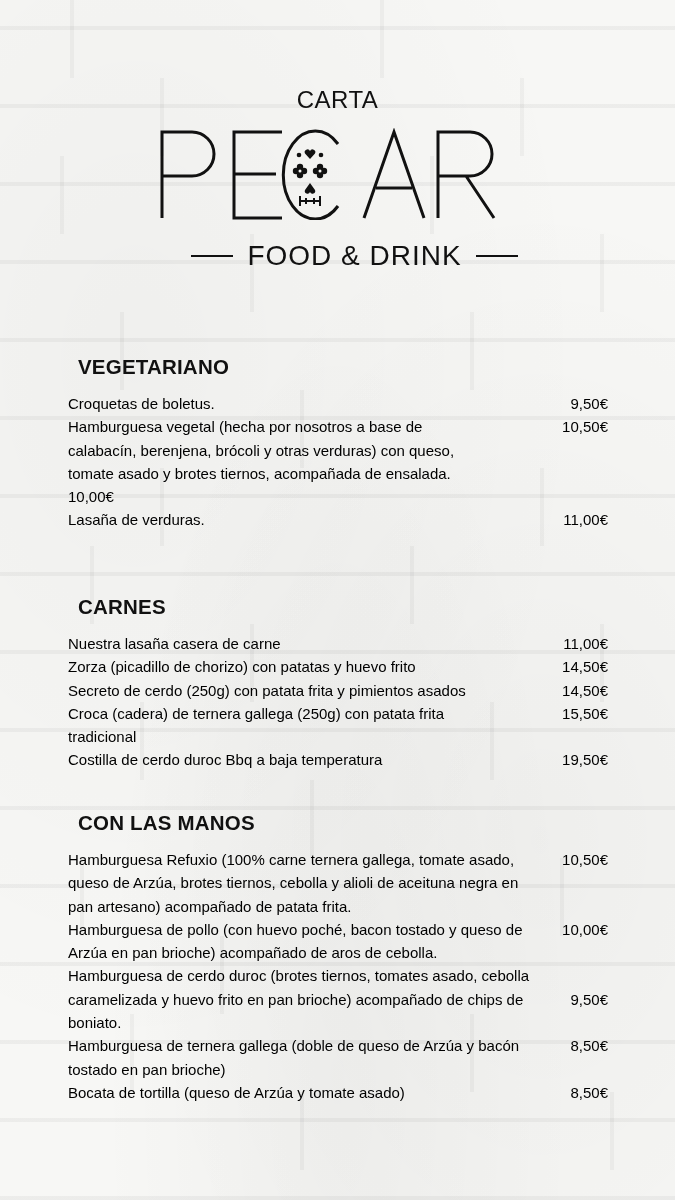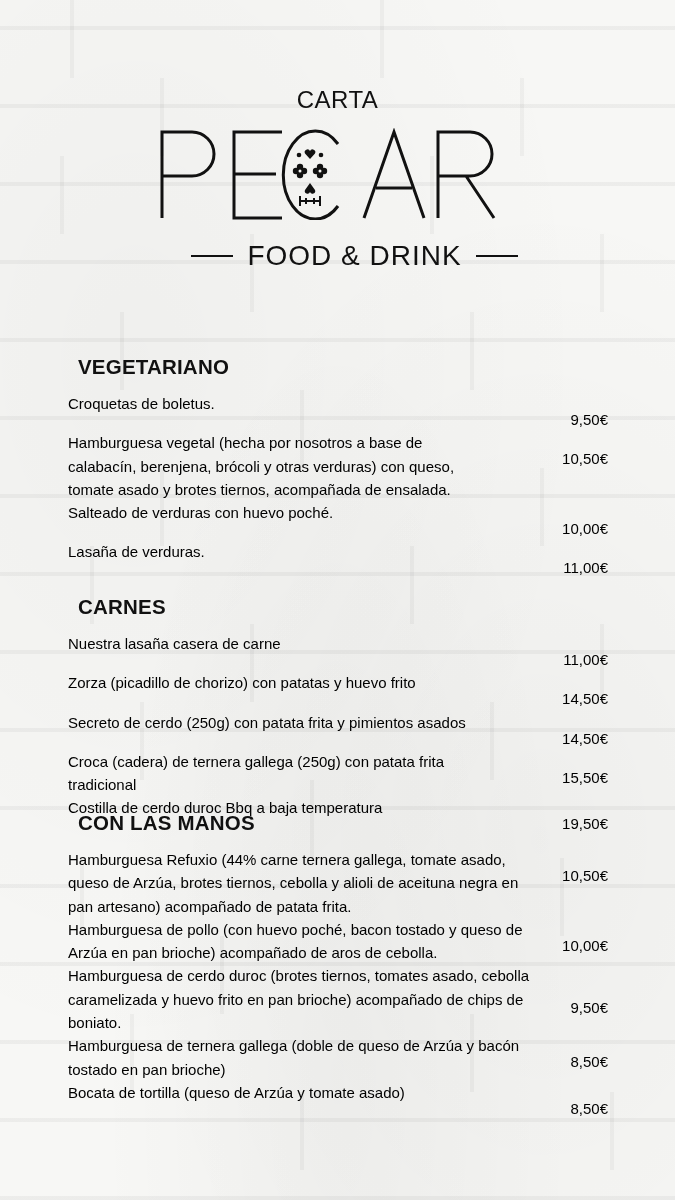--- a/index.html
+++ b/index.html
@@ -35,21 +35,21 @@
   .fd .line { width: 42px; height: 2px; background: #111; }
   .fd span.txt { font-size: 28px; letter-spacing: 1px; color: #111; font-weight: 300; }
 
   .section { position: absolute; left: 68px; width: 540px; }
   .section h2 {
     margin: 10px; font-size: 20.5px; font-weight: 700; color: #111; letter-spacing: 0.2px;
     height: 30px; line-height: 30px;
   }
   .item { display: flex; justify-content: space-between; font-size: 15px; line-height: 23.3px; color: #000000; }
   .item .desc { width: 478px; }
-  .item .price { text-align: center; white-space: nowrap; margin-top: 16px; }
+  .item .price { text-align: center; white-space: nowrap; }
   .item .price.mid { align-self: center; }
 </style>
 </head>
 <body>
 
 <div class="bricks">
   <div class="vjoint" style="left:70px;top:0;height:78px"></div>
   <div class="vjoint" style="left:380px;top:0;height:78px"></div>
   <div class="vjoint" style="left:160px;top:78px;height:78px"></div>
   <div class="vjoint" style="left:520px;top:78px;height:78px"></div>
@@ -136,21 +136,20 @@
     <h2>VEGETARIANO</h2>
     <div class="item">
       <span class="desc">Croquetas de boletus.</span>
       <span class="price">9,50€</span>
     </div>
     <div class="item">
       <span class="desc" style="width:420px">Hamburguesa vegetal (hecha por nosotros a base de calabacín, berenjena, brócoli y otras verduras) con queso, tomate asado y brotes tiernos, acompañada de ensalada.</span>
       <span class="price">10,50€</span>
     </div>
     <div class="item">
-      <span class="desc">Salteado de verduras con huevo poché.</span>
       <span class="price">10,00€</span>
     </div>
     <div class="item">
       <span class="desc">Lasaña de verduras.</span>
       <span class="price">11,00€</span>
     </div>
   </div>
 
   <div class="section" style="top:582px">
     <h2>CARNES</h2>
@@ -172,21 +171,21 @@
     </div>
     <div class="item">
       <span class="desc">Costilla de cerdo duroc Bbq a baja temperatura</span>
       <span class="price">19,50€</span>
     </div>
   </div>
 
   <div class="section" style="top:798px">
     <h2>CON LAS MANOS</h2>
     <div class="item">
-      <span class="desc">Hamburguesa Refuxio (44% carne ternera gallega, tomate asado, queso de Arzúa, brotes tiernos, cebolla y alioli de aceituna negra en pan artesano) acompañado de patata frita.</span>
+      <span class="desc">Hamburguesa Refuxio (100% carne ternera gallega, tomate asado, queso de Arzúa, brotes tiernos, cebolla y alioli de aceituna negra en pan artesano) acompañado de patata frita.</span>
       <span class="price">10,50€</span>
     </div>
     <div class="item">
       <span class="desc">Hamburguesa de pollo (con huevo poché, bacon tostado y queso de Arzúa en pan brioche) acompañado de aros de cebolla.</span>
       <span class="price">10,00€</span>
     </div>
     <div class="item">
       <span class="desc">Hamburguesa de cerdo duroc (brotes tiernos, tomates asado, cebolla caramelizada y huevo frito en pan brioche) acompañado de chips de boniato.</span>
       <span class="price mid">9,50€</span>
     </div>

